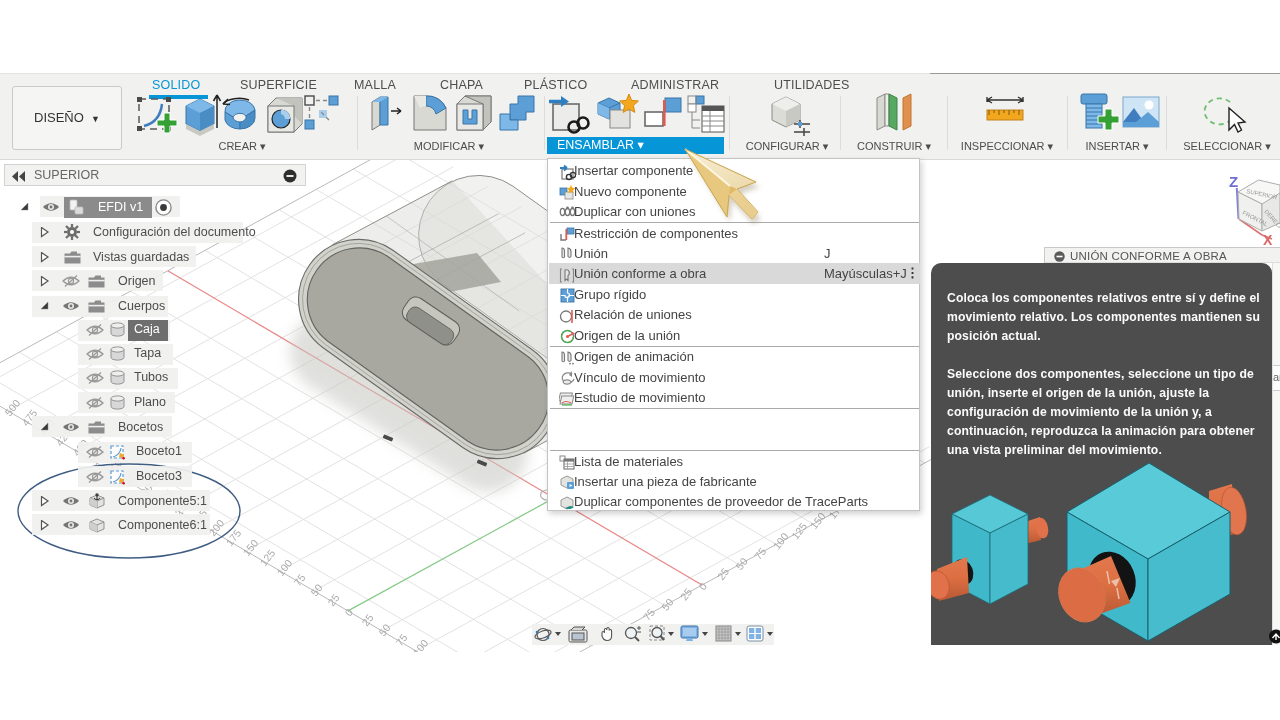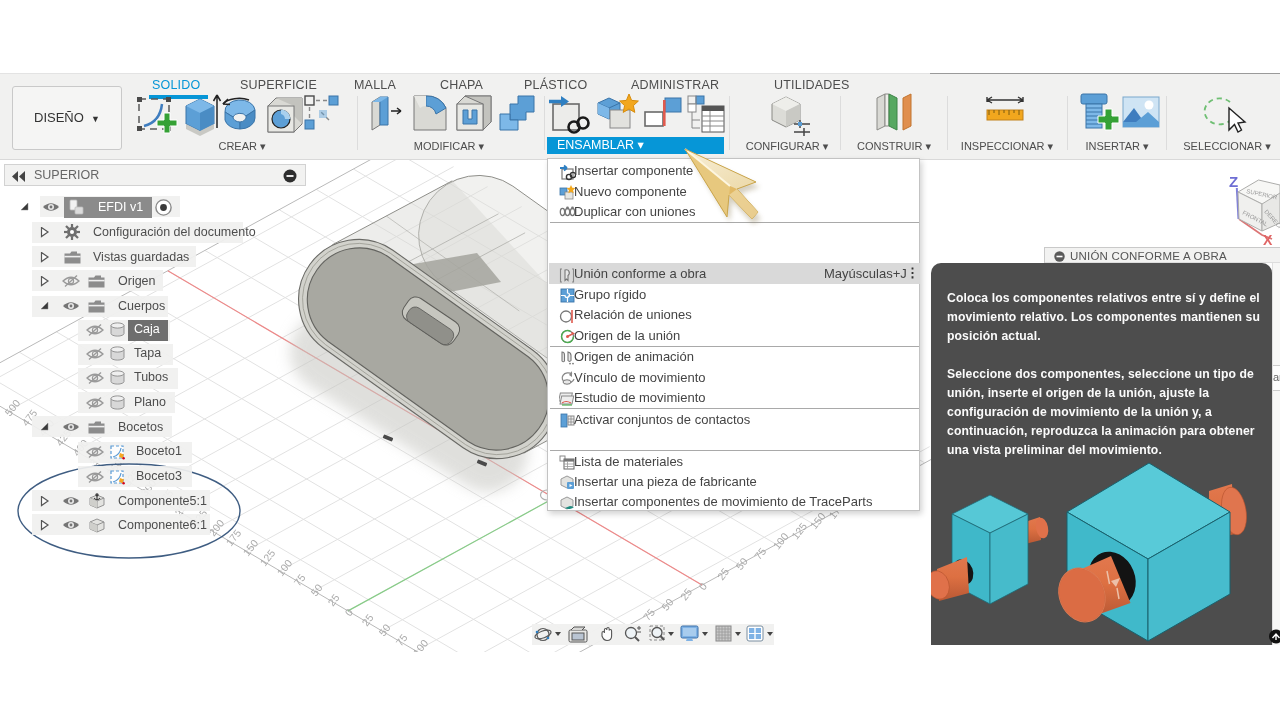--- a/index.html
+++ b/index.html
@@ -634,20 +634,42 @@
               <ellipse cx="8.5" cy="8" rx="2.2" ry="3.6"></ellipse>
               <ellipse cx="13.5" cy="8" rx="2.2" ry="3.6"></ellipse>
             </g>
             <circle cx="8.5" cy="4" r="1.4" fill="#777"></circle>
             <circle cx="13.5" cy="4" r="1.4" fill="#777"></circle>
           </svg>
         </span>
         <span class="txt">Duplicar con uniones</span>
       </div>
 <div class="msep" style="top:63.0px"></div>
+<div class="mi" style="top:64.0px">
+        <span style="position:absolute;left:6px;top:1px">
+          <svg width="17" height="17">
+            <path d="M 2 8 v 6 h 5" fill="none" stroke="#777" stroke-width="1.4"></path>
+            <rect x="8" y="2" width="7" height="6" fill="#5c9fd6" stroke="#3a74a8" stroke-width="0.8"></rect>
+            <rect x="6.4" y="3" width="1.8" height="11" fill="#e05a4e"></rect>
+          </svg>
+        </span>
+        <span class="txt">Restricción de componentes</span>
+      </div>
+<div class="mi" style="top:84.4px">
+        <span style="position:absolute;left:6px;top:1px">
+          <svg width="17" height="17">
+            <g fill="#e8e8e8" stroke="#777" stroke-width="1.1">
+              <path d="M 3 2 q 2.5 0 2.5 3 l 0 6 q -1.2 1.5 -2.5 0 z"></path>
+              <path d="M 8 2 q 3 0.5 3 3.5 l 0 5 q -1.5 1.8 -3 0 z" transform="translate(1,0)"></path>
+            </g>
+          </svg>
+        </span>
+        <span class="txt">Unión</span>
+        <span class="sc">J</span>
+      </div>
 <div id="mi-hl" style="top:103.6px;height:21.9px"></div>
 <div class="mi" style="top:104.8px">
         <span style="position:absolute;left:6px;top:1px">
           <svg width="17" height="17">
             <path d="M 3 2 h -1.5 v 13 h 1.5 M 13 2 h 1.5 v 13 h -1.5" fill="none" stroke="#888" stroke-width="1.1"></path>
             <path d="M 6 3 q 3 -1 4 1.5 q 1 2.5 -1 4 l 0 5 l -1.5 -1.5 l -1.5 1.5 z" fill="#e8e8e8" stroke="#777" stroke-width="1.1"></path>
           </svg>
         </span>
         <span class="txt">Unión conforme a obra</span>
         <span class="sc">Mayúsculas+J</span>
@@ -713,30 +735,20 @@
               <rect x="2" y="3" width="12" height="8" transform="skewX(-12)"></rect>
               <rect x="4" y="6" width="12" height="8" transform="skewX(-12)"></rect>
             </g>
             <path d="M 3 13 q 4 -3 9 0" fill="none" stroke="#e05a4e" stroke-width="1.2"></path>
             <path d="M 3 15 h 10" stroke="#4caf50" stroke-width="1.2"></path>
           </svg>
         </span>
         <span class="txt">Estudio de movimiento</span>
       </div>
 <div class="msep" style="top:249.0px"></div>
-<div class="mi" style="top:250.0px">
-        <span style="position:absolute;left:6px;top:1px">
-          <svg width="17" height="17">
-            <rect x="2" y="2" width="6" height="13" fill="#5c9fd6" stroke="#3a74a8" stroke-width="0.8"></rect>
-            <rect x="9" y="4" width="6" height="9" fill="#eee" stroke="#888" stroke-width="1"></rect>
-            <path d="M 9 7 h 6 M 9 10 h 6 M 12 4 v 9" stroke="#888" stroke-width="0.8"></path>
-          </svg>
-        </span>
-        <span class="txt">Activar conjuntos de contactos</span>
-      </div>
 <div class="msep" style="top:291.0px"></div>
 <div class="mi" style="top:292.0px">
         <span style="position:absolute;left:6px;top:1px">
           <svg width="17" height="17">
             <rect x="1" y="2" width="5" height="5" fill="none" stroke="#888" stroke-width="1"></rect>
             <rect x="5" y="5" width="10" height="10" fill="#fff" stroke="#666" stroke-width="1"></rect>
             <rect x="5" y="5" width="10" height="2.6" fill="#777"></rect>
             <path d="M 5 10 h 10 M 5 12.5 h 10 M 8.5 7.6 v 7.4" stroke="#999" stroke-width="0.8"></path>
           </svg>
         </span>
@@ -752,21 +764,21 @@
         </span>
         <span class="txt">Insertar una pieza de fabricante</span>
       </div>
 <div class="mi" style="top:332.8px">
         <span style="position:absolute;left:6px;top:1px">
           <svg width="17" height="17">
             <path d="M 2 5 L 8 2 L 14 5 L 14 11 L 8 14 L 2 11 Z" fill="#e3e3e0" stroke="#999" stroke-width="1"></path>
             <path d="M 6 13 a 6 4 0 0 0 9 -1 l -4 -1 z" fill="#1d8a7e"></path>
           </svg>
         </span>
-        <span class="txt">Insertar componentes de movimiento de TraceParts</span>
+        <span class="txt">Duplicar componentes de proveedor de TraceParts</span>
       </div>
 </div>
 
 <svg class="abs" style="left:1222px;top:168px" width="58" height="80">
  <text x="7" y="19" font-size="15" fill="#6e6ed4" font-weight="bold">Z</text>
  <line x1="14.8" y1="20" x2="16.5" y2="51" stroke="#8080d8" stroke-width="2"></line>
  <path d="M 17 51 L 40 67 L 50 71" stroke="#dc7575" stroke-width="1.8" fill="none"></path>
  <text x="41" y="77" font-size="14" fill="#e06666" font-weight="bold">X</text>
  <g stroke="#adadab" stroke-width="1" fill="#f3f3f1">
   <path d="M 16 24 L 36.5 12 L 58 17 L 58 48 L 40 36 Z" fill="#f7f7f5"></path>

